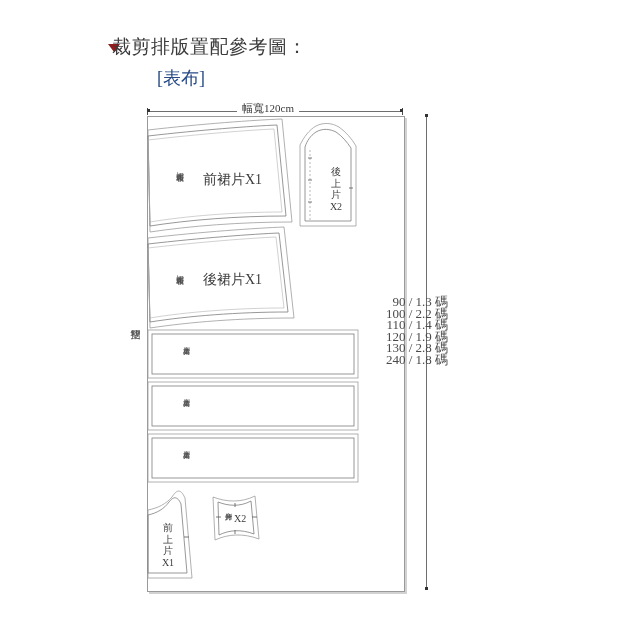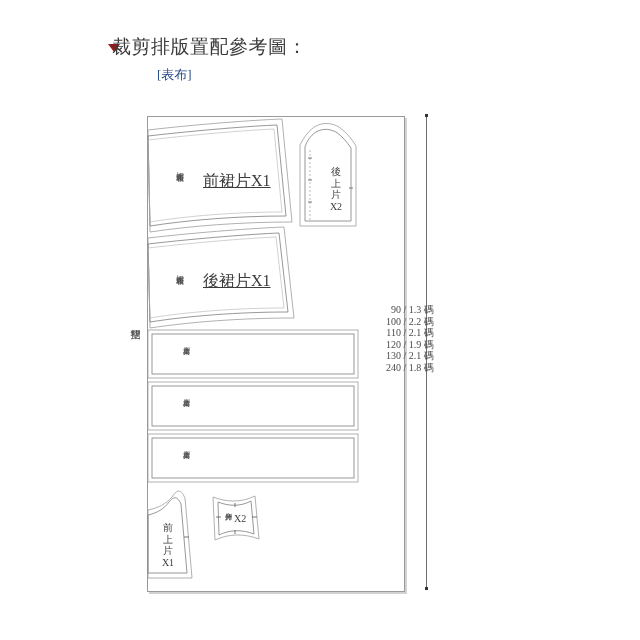--- a/index.html
+++ b/index.html
@@ -15,21 +15,21 @@
 
   
   .hdr-title{
     position:absolute;left:112px;top:24px;
     font-size:19px;color:#3b3b3b;letter-spacing:.5px;white-space:nowrap;
   }
   .tri-wrap{position:absolute;left:106px;top:30px;width:16px;height:16px;}
   .tri-wrap svg{display:block;}
   .sub-title{
     position:absolute;left:157px;top:56px;
-    font-size:13px;color:#274a86;white-space:nowrap;
+    font-size:18px;color:#274a86;white-space:nowrap;
   }
 
   
   .top-dim{
     position:absolute;left:147px;top:94px;width:256px;height:14px;
   }
   .top-dim .line{
     position:absolute;left:0;top:7px;width:256px;height:1px;background:#6e6e6e;
   }
   .top-dim .cap-l,.top-dim .cap-r{
@@ -53,22 +53,22 @@
   .right-dim .vline{
     position:absolute;left:7px;top:0;width:1px;height:476px;background:#6e6e6e;
   }
   .right-dim .sq-t,.right-dim .sq-b{
     position:absolute;left:6px;width:3px;height:3px;background:#333;
   }
   .right-dim .sq-t{top:0;}
   .right-dim .sq-b{bottom:0;}
 
   .size-list{
-    position:absolute;left:386px;top:294px;
-    font-size:10px;line-height:11.5px;color:#4a4a4a;text-align:right;white-space:nowrap;
+    position:absolute;left:386px;top:286px;
+    font-size:13px;line-height:11.5px;color:#4a4a4a;text-align:right;white-space:nowrap;
   }
   .size-list div{white-space:nowrap;}
 
   
   .sheet{
     position:absolute;left:147px;top:106px;width:256px;height:474px;
     border:1px solid #9a9a9a;background:#ffffff;
     box-shadow:2px 2px 0 0 #d2d2d2;
   }
 
@@ -78,21 +78,21 @@
     writing-mode:vertical-rl;text-orientation:upright;white-space:nowrap;
   }
 
   
   #pieces{position:absolute;left:0;top:0;width:640px;height:640px;pointer-events:none;}
 
   
   .plabel{
     position:absolute;font-size:10px;color:#3c3c3c;white-space:nowrap;
   }
-  .plabel.big{font-size:16px;text-decoration:underline;}
+  .plabel.big{font-size:14px;}
   .vtext{
     writing-mode:vertical-rl;text-orientation:upright;
     font-size:8px;line-height:9px;color:#4a4a4a;letter-spacing:1px;
   }
   .vtext.sm{font-size:7px;letter-spacing:.5px;}
   .stack{
     position:absolute;text-align:center;font-size:10px;line-height:11.5px;color:#3c3c3c;
   }
 </style>
 </head>
@@ -101,37 +101,45 @@
 <div id="page">
 
   <div class="tri-wrap">
     <svg width="16" height="16" viewBox="0 0 16 16" aria-hidden="true">
       <polygon points="2,4 14,4 8,12" fill="#8f1d1d"></polygon>
     </svg>
   </div>
   <div class="hdr-title">裁剪排版置配參考圖：</div>
   <div class="sub-title">[表布]</div>
 
+  <div class="top-dim">
+    <div class="line"></div>
+    <div class="cap-l"></div>
+    <div class="cap-r"></div>
+    <div class="sq-l"></div>
+    <div class="sq-r"></div>
+    <div class="lbl">幅寬120cm</div>
+  </div>
 
   <div class="sheet"></div>
 
   <div class="fold-label">摺雙</div>
 
   <div class="right-dim">
     <div class="vline"></div>
     <div class="sq-t"></div>
     <div class="sq-b"></div>
   </div>
 
   <div class="size-list">
     <div>90 / 1.3 碼</div>
     <div>100 / 2.2 碼</div>
-    <div>110 / 2.1 碼</div>
+    <div>110 / 1.4 碼</div>
     <div>120 / 1.9 碼</div>
-    <div>130 / 2.1 碼</div>
+    <div>130 / 2.8 碼</div>
     <div>240 / 1.8 碼</div>
   </div>
 
   <svg id="pieces" viewBox="0 0 640 640">
     <g fill="none" stroke="#8a8a8a" stroke-width="0.8">
 
       <path d="M148,120 C200,114 255,110 282,109 L292,212 C240,212 190,216 150,222 Z" stroke="#9d9d9d"></path>
 
       <path d="M148,126 C200,120 252,116 277,115 L286,206 C238,206 188,210 150,216 Z" stroke="#7d7d7d"></path>
       <path d="M148,130 C200,124 250,120 274,119 L282,202 C236,202 186,206 150,212 Z" stroke="#b2b2b2" stroke-width="0.6"></path>

